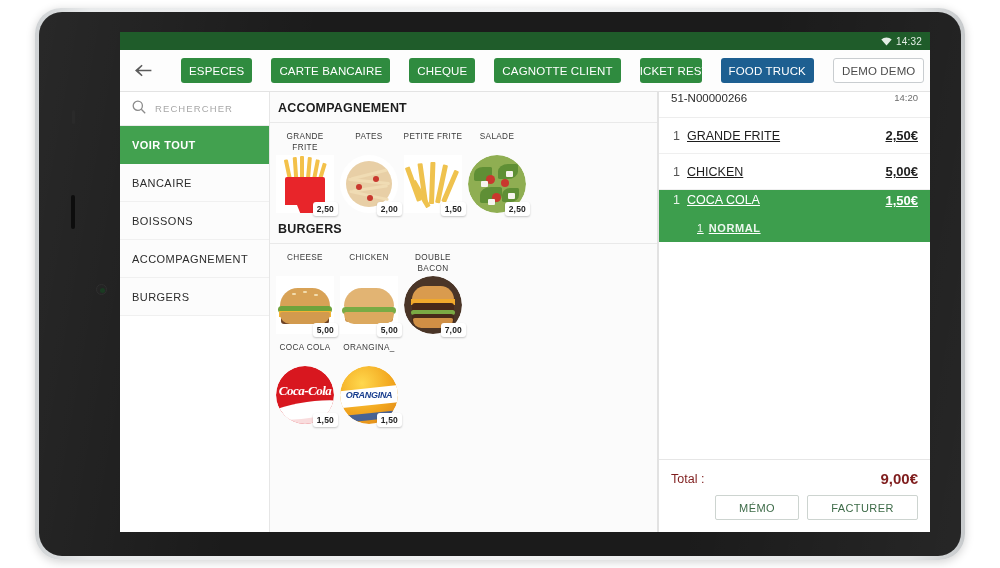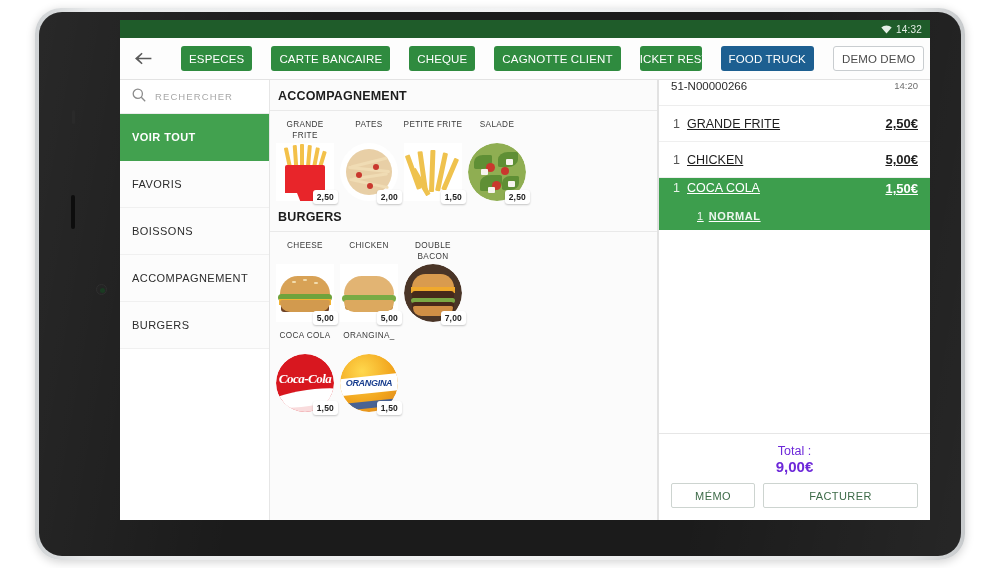--- a/index.html
+++ b/index.html
@@ -49,21 +49,21 @@
     position: absolute; left: 33px; top: 98px; width: 3px; height: 14px;
     background: #2a2a2a; border-radius: 2px;
   }
   .side-btn-right {
     position: absolute; right: 33px; top: 255px; width: 4px; height: 40px;
     background: #0d0d0d; border-radius: 2px;
   }
 
   
   .screen {
-    position: absolute; left: 120px; top: 20px;
+    position: absolute; left: 120px; top: 32px;
     width: 810px; height: 500px;
     background: #ffffff; overflow: hidden;
   }
 
   
   .statusbar {
     height: 18px; background: #1f5c2a; color: #e4eee6;
     display: flex; align-items: center; justify-content: flex-end;
     padding-right: 8px; font-size: 10px; letter-spacing: .2px;
   }
@@ -109,21 +109,21 @@
     border-right: 1px solid #e6e6e6;
   }
   .searchrow {
     height: 34px; display: flex; align-items: center; gap: 9px;
     padding: 0 12px; border-bottom: 1px solid #ececec;
   }
   .searchrow .ph {
     font-size: 9.5px; letter-spacing: 1.1px; color: #a8a8a8;
   }
   .cat {
-    height: 47px; display: flex; align-items: center;
+    height: 38px; display: flex; align-items: center;
     padding: 8px 12px; font-size: 11px; letter-spacing: .45px;
     color: #2c2c2c; border-bottom: 1px solid #f0f0f0;
     background: #fcfcfc;
   }
   .cat.active { background: #42a14f; color: #ffffff; font-weight: bold; border-bottom-color:#42a14f; }
 
   
   .products {
     flex: 1 1 auto; background: #fbfbfb; margin: 0; overflow: hidden;
     border-right: 1px solid #e2e2e2;
@@ -235,30 +235,30 @@
   }
   .line.selected .qty { color:#e6f3e8; }
   .line-main { display:flex; justify-content:space-between; width:100%; }
   .line-sub { width:100%; padding-left: 24px; margin-top: 6px;
     font-size: 11px; font-weight: bold; letter-spacing: .6px; color:#ecf6ee; }
   .line-sub .sq { margin-right: 5px; font-weight: normal; }
 
   .rcpt-total {
     display: flex; align-items: center; justify-content: space-between;
     padding: 10px 12px 8px 12px; border-top: 1px solid #e6e6e6;
-    font-size: 12.5px; color:#6d28d9;flex-direction:column;
+    font-size: 12.5px; color:#7f1d1d;
   }
   .rcpt-total .tot { font-size: 15px; font-weight: bold; }
   .rcpt-actions { display: flex; gap: 8px; padding: 0 12px 12px 12px; }
   .btn {
     height: 25px; border: 1px solid #cdd4d0; border-radius: 2px;
     background: #fff; display:flex; align-items:center; justify-content:center;
     font-size: 11px; letter-spacing: .4px; color: #3d6b48;
   }
-  .btn.memo { width: 84px; }
+  .btn.memo { width: 84px; margin-left: 44px; }
   .btn.fact { flex: 1 1 auto; }
 </style>
 </head>
 <body>
 
 <div class="stage">
 
   <div class="tablet-outer">
     <div class="tablet-body">
       <div class="bezel-sheen"></div>
@@ -317,21 +317,21 @@
         <div class="searchrow">
           <span>
             <svg width="14" height="14" viewBox="0 0 14 14">
               <circle cx="5.8" cy="5.8" r="4.6" fill="none" stroke="#8b8b8b" stroke-width="1.3"></circle>
               <path d="M9.3 9.3 13.2 13.2" stroke="#8b8b8b" stroke-width="1.3"></path>
             </svg>
           </span>
           <span class="ph">RECHERCHER</span>
         </div>
         <div class="cat active">VOIR TOUT</div>
-        <div class="cat">FAVORIS</div>
+        <div class="cat">BANCAIRE</div>
         <div class="cat">BOISSONS</div>
         <div class="cat">ACCOMPAGNEMENT</div>
         <div class="cat">BURGERS</div>
       </div>
 
       <div class="products">
 
         <div class="sect-title">ACCOMPAGNEMENT</div>
         <div class="grid">
 

